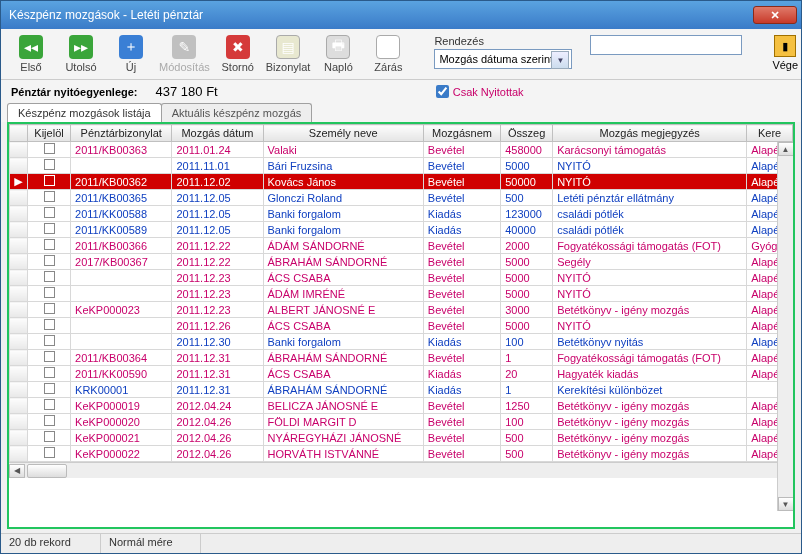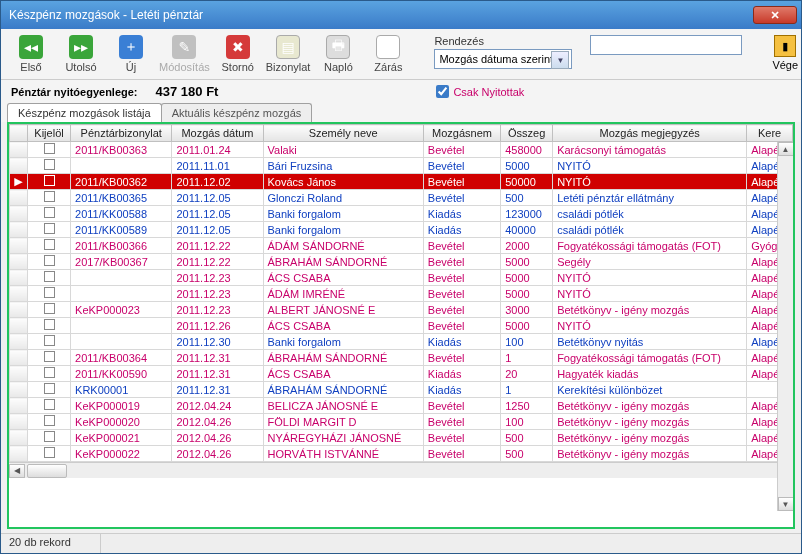--- a/index.html
+++ b/index.html
@@ -24,21 +24,21 @@
 .panel-right { margin-left: 24px; display: flex; gap: 18px; align-items: flex-start; }
 .field-col { display: flex; flex-direction: column; gap: 2px; }
 .field-col label { color: #333; }
 .select { height: 20px; border: 1px solid #7a9ac0; background: #fff; padding: 1px 18px 1px 4px; position: relative; min-width: 138px; display: flex; align-items: center; }
 .select::after { content: "▼"; position: absolute; right: 2px; top: 1px; width: 16px; height: 16px; background: linear-gradient(#eef,#cde); border: 1px solid #9ab; display: flex; align-items: center; justify-content: center; font-size: 8px; color: #446; }
 input.txt { height: 20px; border: 1px solid #7a9ac0; padding: 1px 4px; min-width: 140px; }
 .vege-col { display: flex; flex-direction: column; align-items: center; gap: 2px; margin-left: 12px; }
 .vege-ico { width: 22px; height: 22px; background: #f5c040; border: 1px solid #a07000; color: #000; display: flex; align-items: center; justify-content: center; }
 .subbar { padding: 4px 10px; display: flex; align-items: center; gap: 18px; background: #f4f4f4; }
 .balance-lbl { font-weight: bold; color: #000; }
-.balance-val { font-weight: bold; font-size: 13px; }
+.balance-val { font-weight: normal; font-size: 13px; }
 .chk { display: flex; align-items: center; gap: 4px; color: #c8006a; margin-left: 200px; }
 .chk input { accent-color: #3a7bc8; }
 .tabs { display: flex; padding-left: 6px; background: #f4f4f4; }
 .tab { padding: 3px 10px; border: 1px solid #a0a0a0; background: #fff; border-bottom: none; margin-right: -1px; border-radius: 3px 3px 0 0; color: #333; }
 .tab.inactive { background: #eee; color: #555; }
 .grid-wrap { flex: 1; background: #fff; border: 2px solid #22c55e; margin: 0 6px 4px 6px; display: flex; flex-direction: column; overflow: hidden; position: relative; }
 .grid { width: 100%; border-collapse: collapse; }
 .grid th { background: linear-gradient(#fdfdfd,#e4e4e4); border: 1px solid #c0c0c0; padding: 2px 4px; font-weight: normal; color: #222; white-space: nowrap; }
 .grid td { border: 1px solid #d8d8d8; padding: 1px 4px; white-space: nowrap; height: 16px; }
 .grid td.num { }
@@ -377,14 +377,15 @@
     <div class="hscroll">
       <div class="hs-btn">◀</div>
       <div class="hs-thumb"></div>
       <div class="hs-track"></div>
       <div class="hs-btn">▶</div>
     </div>
   </div>
 
   <div class="statusbar">
     <div class="cell">20 db rekord</div>
+    <div class="cell">Normál mére</div>
   </div>
 </div>
 
 </body></html>

